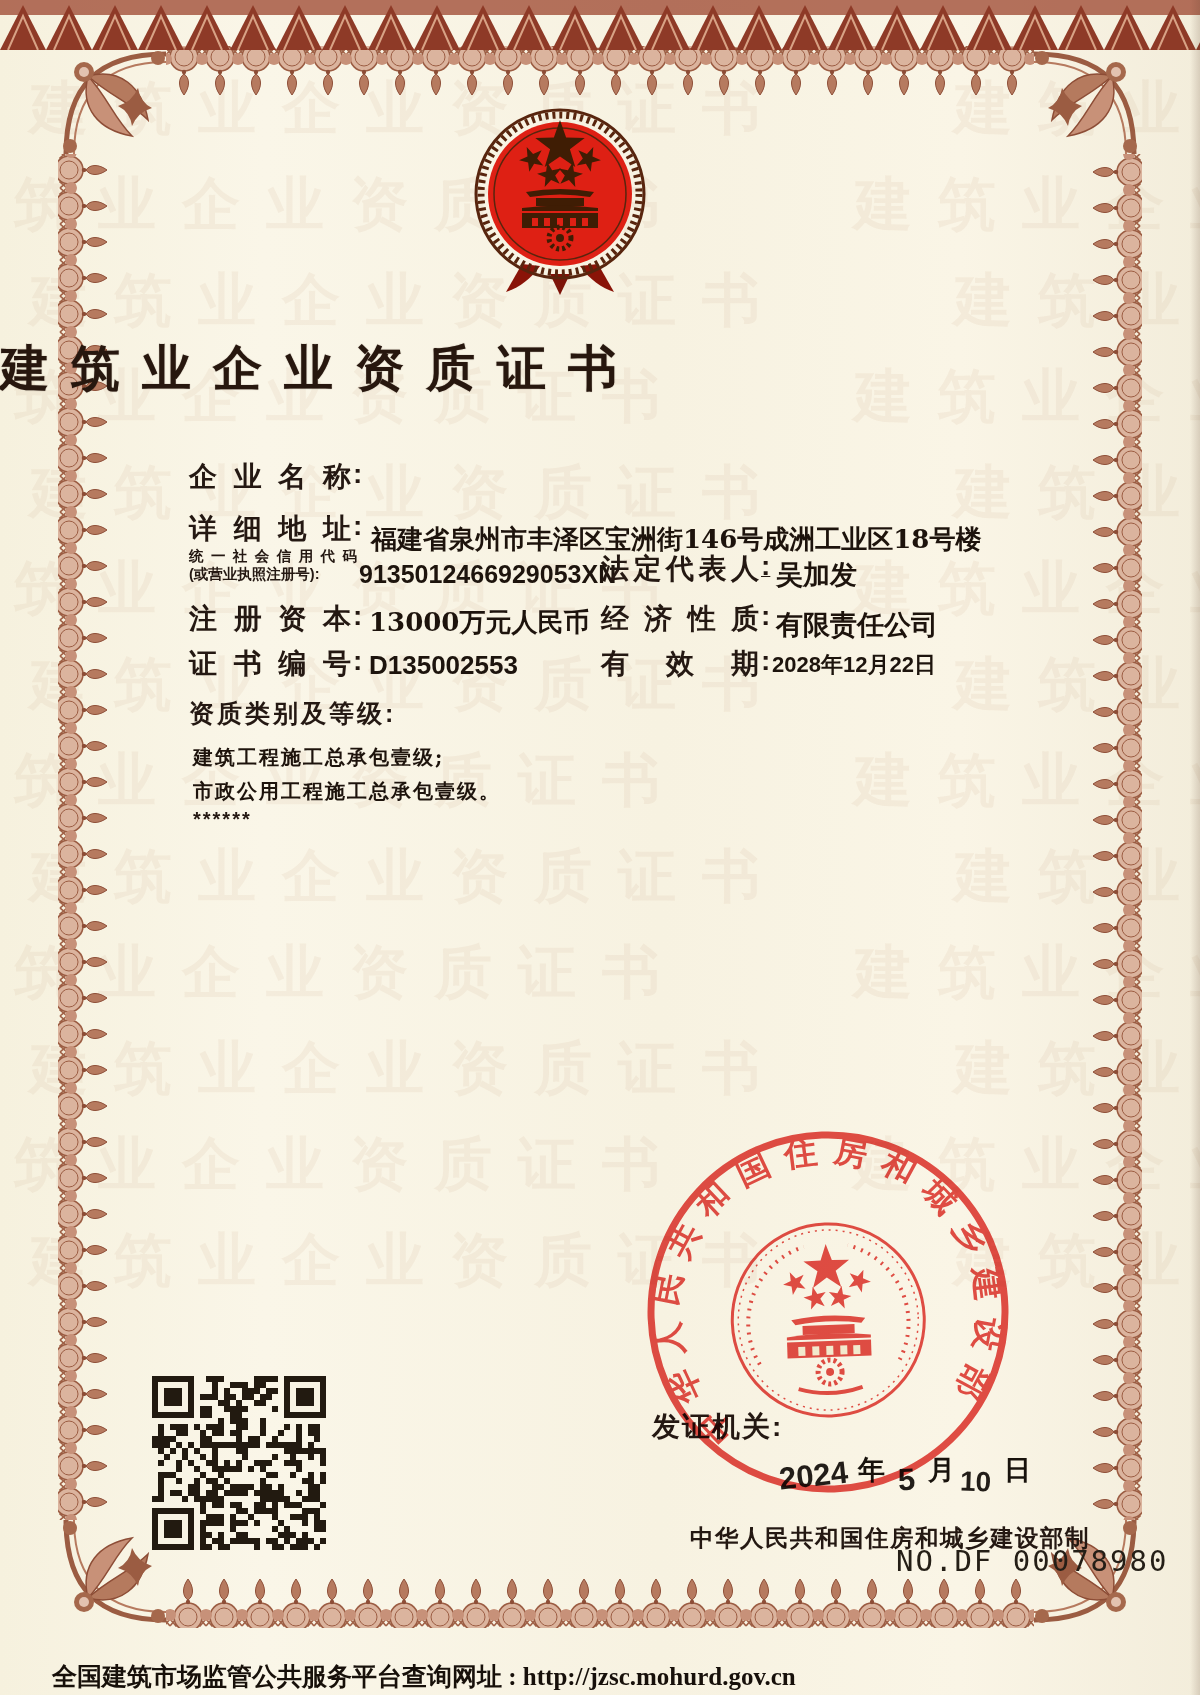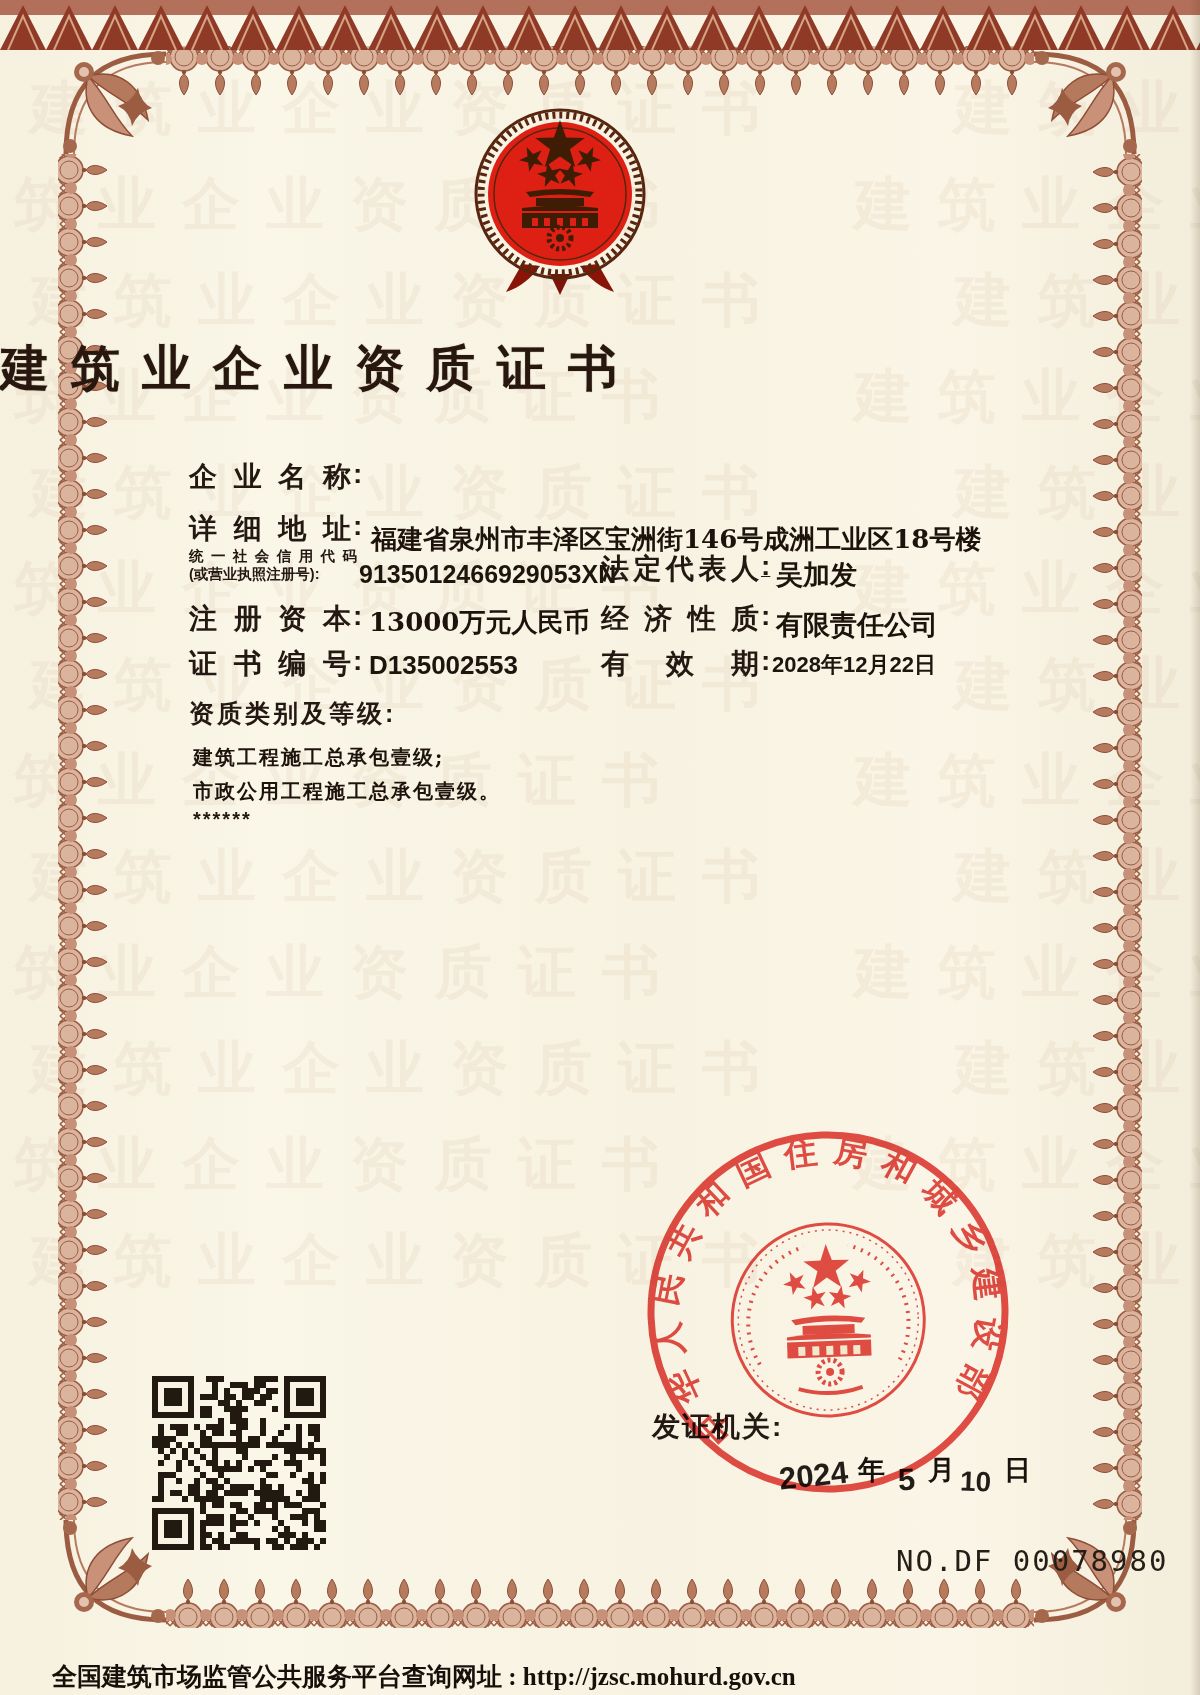--- a/index.html
+++ b/index.html
@@ -568,17 +568,18 @@
 
   <div class="date-line">
     <span class="dnum" style="left:779px;top:1458px;transform:rotate(-6deg);">2024</span>
     <span class="dunit" style="left:858px;top:1452px;">年</span>
     <span class="dnum" style="left:898px;top:1462px;transform:rotate(-3deg);">5</span>
     <span class="dunit" style="left:928px;top:1452px;">月</span>
     <span class="dnum" style="left:960px;top:1466px;font-size:28px;transform:rotate(2deg);">10</span>
     <span class="dunit" style="left:1004px;top:1452px;">日</span>
   </div>
 
+  <div class="made-by">中华人民共和国住房和城乡建设部制</div>
 
   <div class="footer-query">全国建筑市场监管公共服务平台查询网址 : http://jzsc.mohurd.gov.cn</div>
   <div class="serial">NO.DF 00078980</div>
 
 </div>
 
 </body></html>

